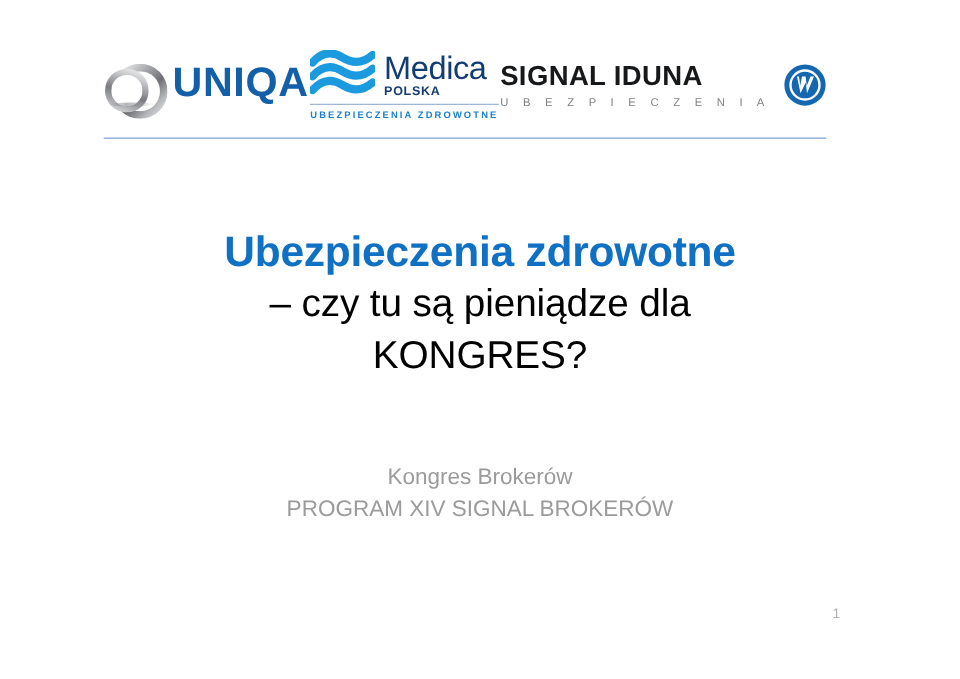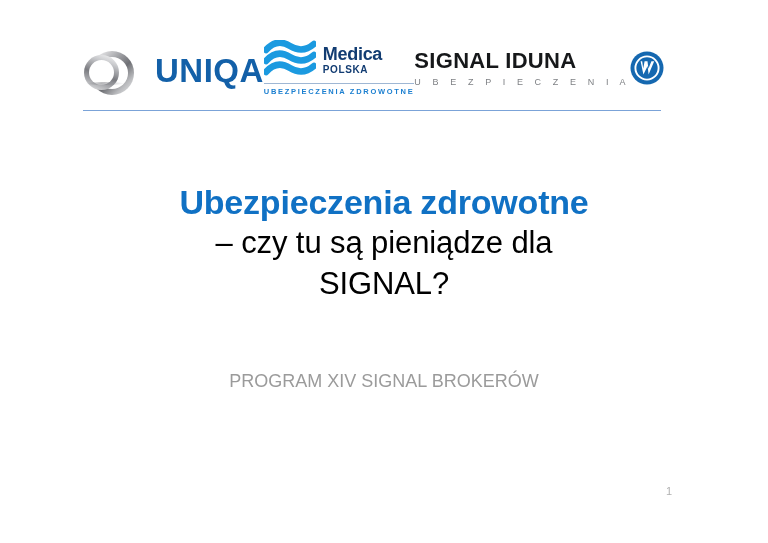--- a/index.html
+++ b/index.html
@@ -28,22 +28,22 @@
     width: 578px;
     height: 72px;
     display: flex;
     align-items: center;
     justify-content: space-between;
   }
 
   
   .uniqa-logo {
     display: flex;
-    align-items: flex-end;
-    gap: 26px;
+    align-items: flex-start;
+    gap: 9px;
   }
   .uniqa-mark {
     width: 46px;
     height: 38px;
     position: relative;
     flex: 0 0 auto;
   }
   .uniqa-mark .ring-outer {
     position: absolute;
     left: 7px;
@@ -102,22 +102,22 @@
     height: 40px;
     flex: 0 0 auto;
   }
   .medica-words {
     display: flex;
     flex-direction: column;
     align-items: flex-start;
     line-height: 1;
   }
   .medica-name {
-    font-size: 18px;
-    font-weight: bold;
+    font-size: 26px;
+    font-weight: normal;
     color: #123c72;
     letter-spacing: -0.3px;
     line-height: 1;
   }
   .medica-polska {
     font-size: 10px;
     font-weight: bold;
     color: #123c72;
     letter-spacing: 0.6px;
     line-height: 1;
@@ -134,20 +134,21 @@
     letter-spacing: 1.7px;
     color: #1b7fd0;
     text-align: center;
     white-space: nowrap;
   }
 
   
   .signal-logo {
     display: flex;
     align-items: center;
+    gap: 11px;
     flex: 0 0 auto;
   }
   .signal-words {
     display: flex;
     flex-direction: column;
     align-items: flex-start;
   }
   .signal-name {
     font-size: 22px;
     font-weight: bold;
@@ -274,22 +275,23 @@
       </svg>
     </div>
 
   </div>
 
   <div class="logo-divider"></div>
 
   <div class="title-block">
     <div class="title-line-1">Ubezpieczenia zdrowotne</div>
     <div class="title-line-2">– czy tu są pieniądze dla</div>
-    <div class="title-line-3">SIGNAL?</div>
+    <div class="title-line-3">KONGRES?</div>
   </div>
 
   <div class="subtitle-block">
+    <div class="subtitle-line">Kongres Brokerów</div>
     <div class="subtitle-line">PROGRAM XIV SIGNAL BROKERÓW</div>
   </div>
 
   <div class="page-number">1</div>
 
 </div>
 
 </body></html>

